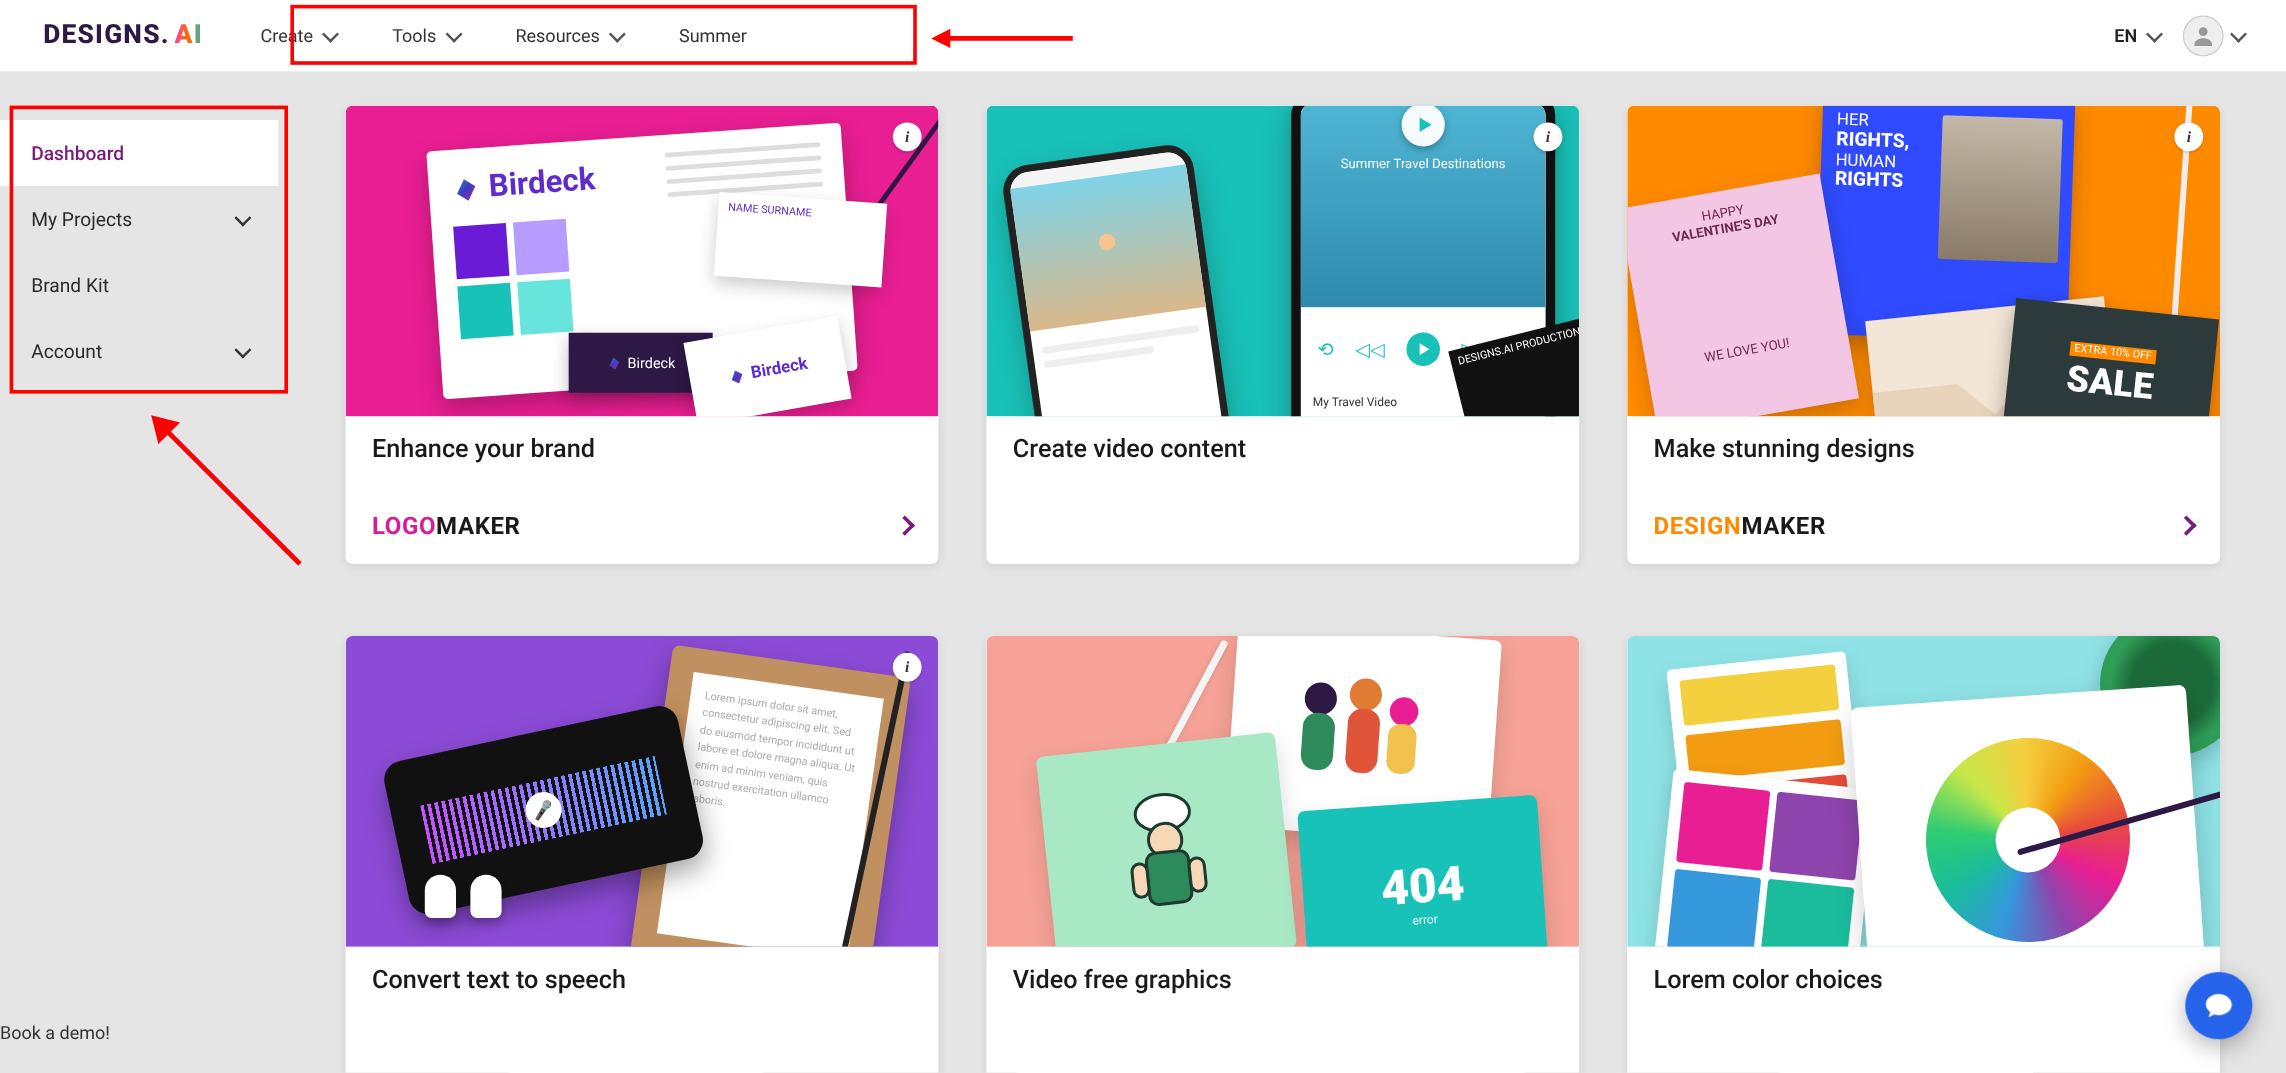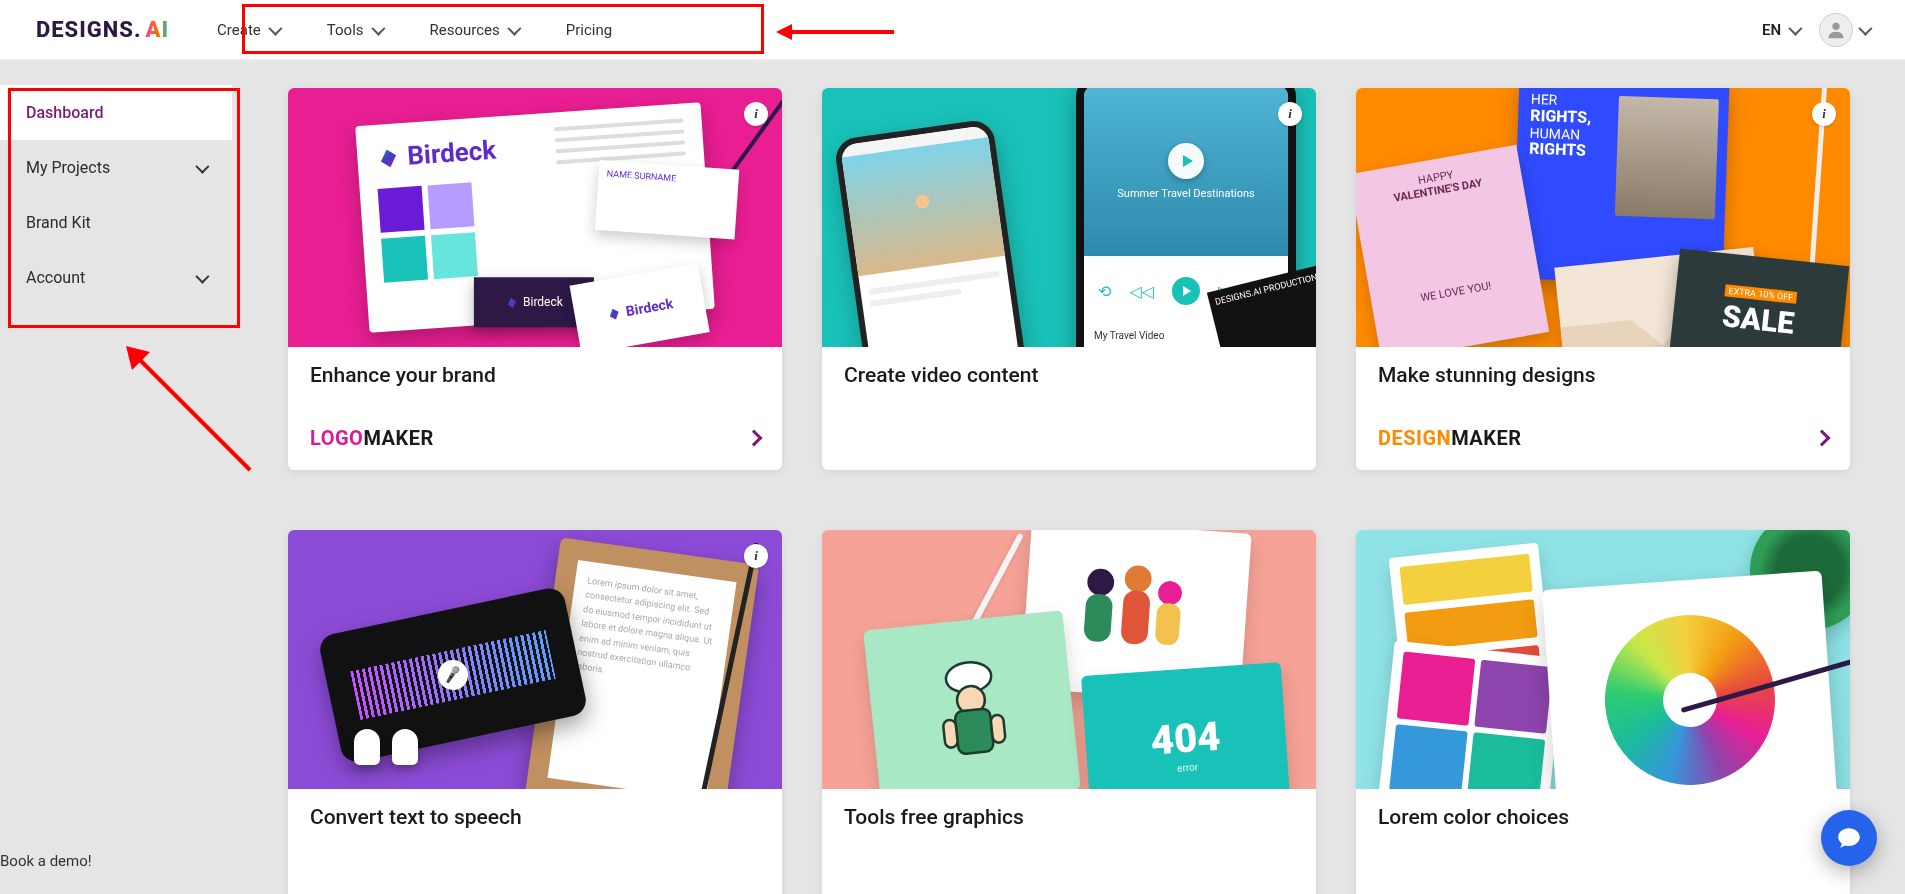--- a/index.html
+++ b/index.html
@@ -88,21 +88,21 @@
     position:absolute; top:340px; left:120px;
     width: 140px; height:140px; z-index:20;
     pointer-events:none;
   }
 
   
   .layout { display:flex; height: calc(100% - 60px); }
   .sidebar {
     width: 232px;
     background:#e5e5e5;
-    padding-top: 25px;
+    padding-top: 40px;
     position:relative;
   }
   .side-item {
     padding: 18px 26px;
     font-size: 16px;
     color:#2b2b2b;
     cursor:pointer;
     display:flex;
     align-items:center;
     justify-content:space-between;
@@ -200,21 +200,21 @@
   .mini-card2 {position:absolute; right:10px; bottom:-30px; width:130px;height:70px;background:#fff;transform:rotate(-6deg);box-shadow:0 6px 14px rgba(0,0,0,0.2);display:flex;align-items:center;justify-content:center;color:#5f2bcd;font-weight:700;font-size:14px;gap:4px;}
   .dark-chip {position:absolute;right:120px;bottom:-6px;width:120px;height:50px;background:#2d1846;transform:rotate(4deg);box-shadow:0 6px 14px rgba(0,0,0,0.3);color:#fff;font-size:12px;display:flex;align-items:center;justify-content:center;gap:4px;}
   .pencil1 {position:absolute; top:-20px; right:60px; width:4px; height:240px; background:#2d1846; transform:rotate(36deg); border-radius:2px;}
 
   .thumb-video { background:#19c2b9; height:100%; position:relative; overflow:hidden;}
   .phone {position:absolute;left:30px;top:40px;width:160px;height:280px;background:#fff;border-radius:22px;border:6px solid #222;box-shadow:0 10px 24px rgba(0,0,0,0.25);transform:rotate(-8deg);overflow:hidden;}
   .phone-top{height:12px;background:#f5f5f5;}
   .phone-img{height:120px;background:linear-gradient(180deg,#7fd3e8,#d9b88a);position:relative;}
   .beach-person{position:absolute;left:50%;top:40%;width:30px;height:14px;background:radial-gradient(circle,#f7c38f 40%,transparent 42%);transform:translateX(-50%);}
   .tablet {position:absolute;right:20px;top:-10px;width:220px;height:290px;background:#fff;border-radius:18px;border:8px solid #111;box-shadow:0 10px 24px rgba(0,0,0,0.3);overflow:hidden;}
-  .tab-img{height:170px;background:linear-gradient(180deg,#4fb5d4,#2e8aac);display:flex;align-items:center;justify-content:center;flex-direction:column;color:#fff;font-size:11px;position:relative;}
+  .tab-img{height:170px;background:linear-gradient(180deg,#4fb5d4,#2e8aac);display:flex;align-items:center;justify-content:flex-start;flex-direction:column;color:#fff;font-size:11px;position:relative;}
   .playbtn{width:36px;height:36px;border-radius:50%;background:rgba(255,255,255,0.95);display:flex;align-items:center;justify-content:center;margin-bottom:8px;box-shadow:0 2px 6px rgba(0,0,0,0.3);}
   .playbtn::after{content:"";border-left:10px solid #19c2b9;border-top:6px solid transparent;border-bottom:6px solid transparent;margin-left:3px;}
   .tab-ctrl{height:70px;display:flex;align-items:center;justify-content:center;gap:18px;color:#19c2b9;}
   .ctrl-main{width:28px;height:28px;border-radius:50%;background:#19c2b9;display:flex;align-items:center;justify-content:center;}
   .ctrl-main::after{content:"";border-left:8px solid #fff;border-top:5px solid transparent;border-bottom:5px solid transparent;margin-left:2px;}
   .tab-cap{text-align:center;font-size:10px;color:#333;padding:4px 10px;display:flex;justify-content:space-between;}
   .clapper{position:absolute;right:-20px;bottom:-20px;width:120px;height:90px;background:#111;transform:rotate(-14deg);border-top:18px solid repeating-linear-gradient(90deg,#fff 0 12px,#111 12px 24px);color:#fff;font-size:9px;padding:6px;}
 
   .thumb-design { background:#ff8a00; height:100%; position:relative; overflow:hidden;}
   .poster-blue{position:absolute;left:160px;top:-6px;width:210px;height:200px;background:#304bff;color:#fff;padding:12px;transform:rotate(2deg);box-shadow:0 8px 18px rgba(0,0,0,0.25);font-weight:800;font-size:16px;line-height:1.05;}
@@ -281,21 +281,21 @@
     </div>
     <div class="nav-item">
       <span>Tools</span>
       <span class="chev"></span>
     </div>
     <div class="nav-item">
       <span>Resources</span>
       <span class="chev"></span>
     </div>
     <div class="nav-item">
-      <span>Pricing</span>
+      <span>Summer</span>
     </div>
   </div>
   <div class="header-right">
     <div class="lang">
       <span>EN</span>
       <span class="chev"></span>
     </div>
     <div class="avatar-wrap">
       <div class="avatar">
         <svg viewBox="0 0 24 24">
@@ -511,21 +511,21 @@
                   <rect x="64" y="56" width="10" height="22" rx="5" fill="#f7d7b5" stroke="#1c3a2e" stroke-width="2"></rect>
                 </svg>
             </div>
             <div class="gcard g3">
               <span>404</span>
               <span class="sm">error</span>
             </div>
           </div>
         </div>
         <div class="card-body">
-          <div class="card-title">Tools free graphics</div>
+          <div class="card-title">Video free graphics</div>
         </div>
       </div>
 
       <div class="card">
         <div class="card-img">
           <div class="thumb-color">
             <div class="plant"></div>
             <div class="swatch sw1">
               <div style="background:#f4d03f;"></div>
               <div style="background:#f39c12;"></div>

